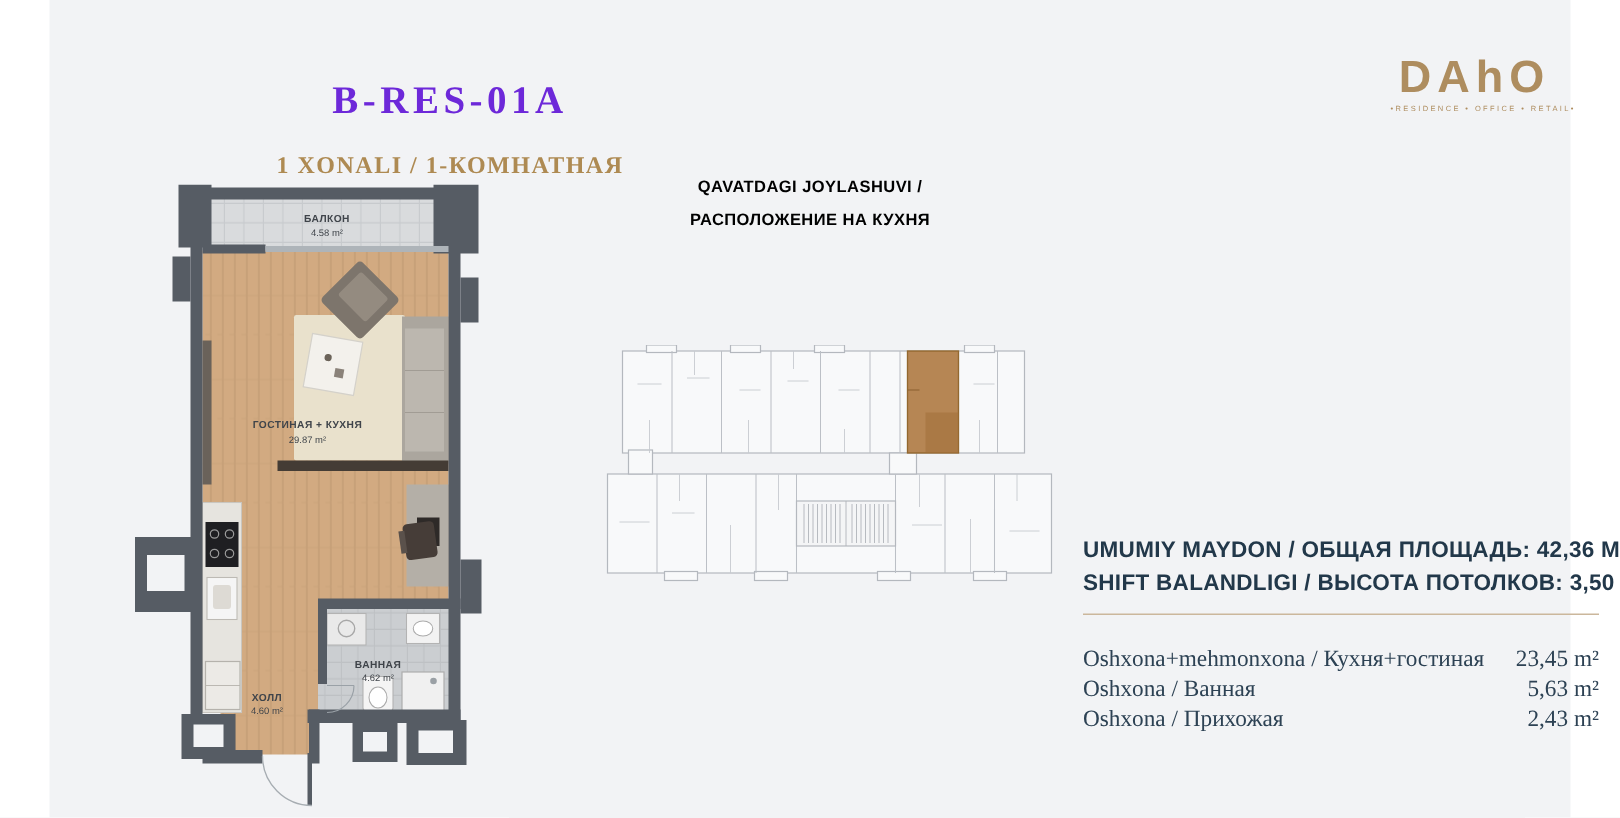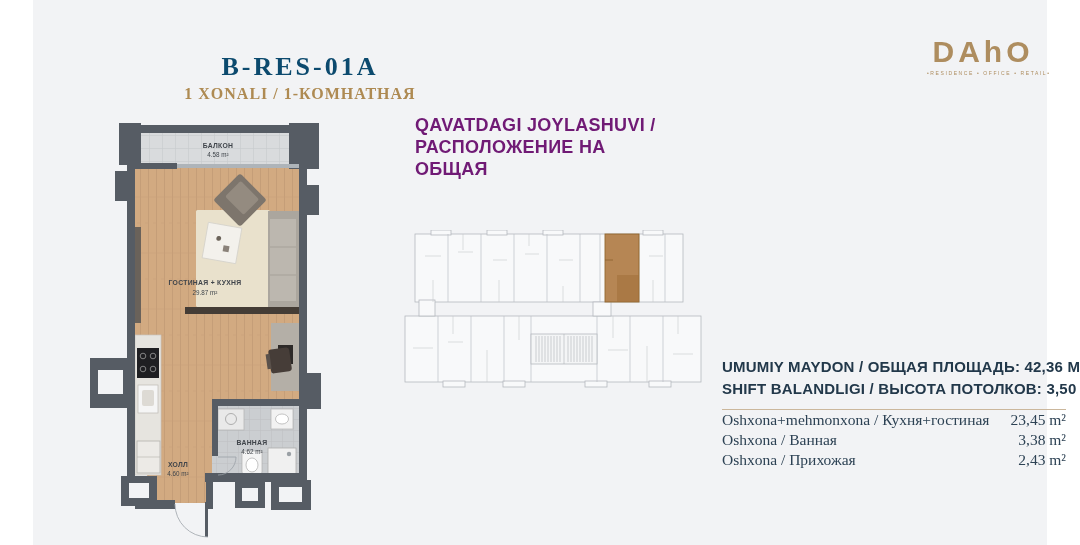--- a/index.html
+++ b/index.html
@@ -3,38 +3,38 @@
 <meta charset="utf-8">
 <style>
   html,body{margin:0;padding:0;}
   body{width:1080px;height:545px;position:relative;background:#ffffff;overflow:hidden;
        font-family:"Liberation Sans","DejaVu Sans",sans-serif;}
   .panel{position:absolute;left:33px;top:0;width:1014px;height:545px;background:#f2f3f5;}
 
   
   .title-block{position:absolute;left:150px;top:52px;width:300px;text-align:center;}
   .title{font-family:"Liberation Serif","DejaVu Serif",serif;font-weight:700;font-size:26px;
-         letter-spacing:3px;color:#0c4a6e;}
+         letter-spacing:3px;color:#6d28d9;}
   .subtitle{font-family:"Liberation Serif","DejaVu Serif",serif;font-weight:700;font-size:16px;
-            letter-spacing:1px;color:#ae8a52;margin-top:3px;}
+            letter-spacing:1px;color:#ae8a52;margin-top:20px;}
 
   
   .logo{position:absolute;left:927px;top:36px;width:112px;text-align:center;color:#ae8d5f;}
   .logo-text{font-size:30px;letter-spacing:4px;font-weight:700;line-height:32px;}
   .logo-tagline{font-size:5px;letter-spacing:1.6px;margin-top:2px;white-space:nowrap;}
 
   
-  .location{position:absolute;left:415px;top:114px;width:250px;
-            font-weight:700;font-size:18px;line-height:22px;color:#701a75;letter-spacing:.3px;}
+  .location{position:absolute;left:415px;top:114px;width:250px;text-align:center;
+            font-weight:700;font-size:11px;line-height:22px;color:#000000;letter-spacing:.3px;}
 
   
   .info{position:absolute;left:722px;top:356px;width:344px;color:#22384a;}
   .info-line{font-weight:700;font-size:15px;line-height:22px;letter-spacing:.2px;white-space:nowrap;}
   .divider{margin-top:9px;border-top:1.5px solid #cbb79c;}
-  .area-table{margin-top:0;}
+  .area-table{margin-top:20px;}
   .area-row{display:flex;justify-content:space-between;
             font-family:"Liberation Serif","DejaVu Serif",serif;
             font-size:15.5px;line-height:20px;color:#2d4254;}
   .area-row .val{text-align:right;}
 
   
   .plan-svg{position:absolute;left:85px;top:123px;}
   .schematic-svg{position:absolute;left:403px;top:230px;}
 
   .plan-label{font-family:"Liberation Sans","DejaVu Sans",sans-serif;fill:#3f444a;}
@@ -51,21 +51,21 @@
   <div class="subtitle">1 XONALI / 1-КОМНАТНАЯ</div>
 </div>
 
 <div class="logo">
   <div class="logo-text">DAhO</div>
   <div class="logo-tagline">•RESIDENCE • OFFICE • RETAIL•</div>
 </div>
 
 <div class="location">
   <div>QAVATDAGI JOYLASHUVI /</div>
-  <div>РАСПОЛОЖЕНИЕ НА ОБЩАЯ</div>
+  <div>РАСПОЛОЖЕНИЕ НА КУХНЯ</div>
 </div>
 
 <svg class="plan-svg" width="240" height="420" viewBox="0 0 240 420">
   <defs>
     <pattern id="wood" width="8" height="56" patternUnits="userSpaceOnUse">
       <rect width="8" height="56" fill="#d2aa81"></rect>
       <path d="M7.6,0 V56" stroke="#c09a73" stroke-width="0.8"></path>
       <path d="M0,18 H8 M4,44 H8" stroke="#c7a077" stroke-width="0.5"></path>
     </pattern>
     <pattern id="btile" width="13" height="13" patternUnits="userSpaceOnUse">
@@ -220,20 +220,20 @@
   <div class="info-line">UMUMIY MAYDON / ОБЩАЯ ПЛОЩАДЬ: 42,36 М²</div>
   <div class="info-line">SHIFT BALANDLIGI / ВЫСОТА ПОТОЛКОВ: 3,50 М</div>
   <div class="divider"></div>
   <div class="area-table">
     <div class="area-row">
       <span class="lbl">Oshxona+mehmonxona / Кухня+гостиная</span>
       <span class="val">23,45 m²</span>
     </div>
     <div class="area-row">
       <span class="lbl">Oshxona / Ванная</span>
-      <span class="val">3,38 m²</span>
+      <span class="val">5,63 m²</span>
     </div>
     <div class="area-row">
       <span class="lbl">Oshxona / Прихожая</span>
       <span class="val">2,43 m²</span>
     </div>
   </div>
 </div>
 
 </body></html>

